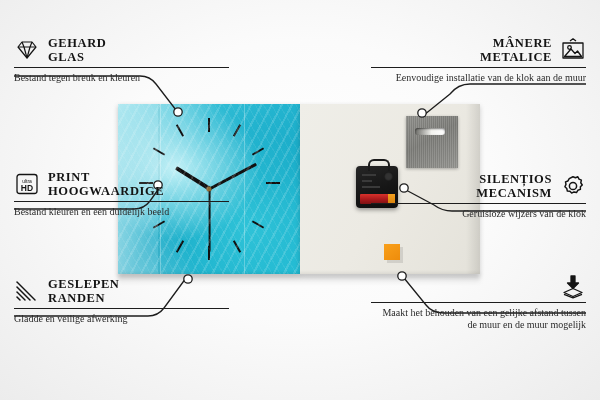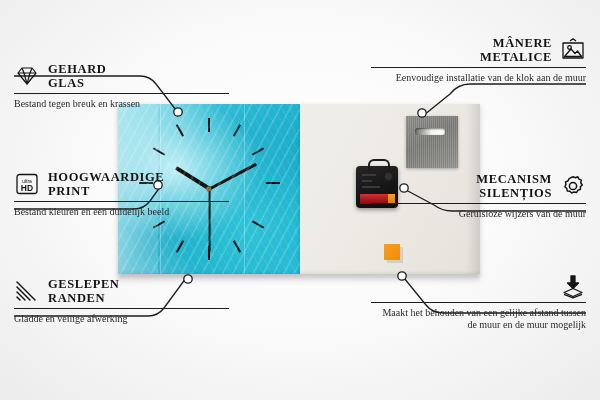--- a/index.html
+++ b/index.html
@@ -187,47 +187,47 @@
     <g fill="#ffffff" stroke="#1d1d1d" stroke-width="1.3">
       <circle cx="178" cy="112" r="4.2"></circle>
       <circle cx="158" cy="185" r="4.2"></circle>
       <circle cx="188" cy="279" r="4.2"></circle>
       <circle cx="422" cy="113" r="4.2"></circle>
       <circle cx="404" cy="188" r="4.2"></circle>
       <circle cx="402" cy="276" r="4.2"></circle>
     </g>
   </svg>
 
-  <div class="callout left" style="left:14px;top:36px;margin-top:26px;">
+  <div class="callout left" style="left:14px;top:36px;">
     <div class="head">
       <svg class="ico" viewBox="0 0 26 24">
         <g fill="none" stroke="#141414" stroke-width="1.2" stroke-linejoin="round">
           <path d="M4,9 L8,4 L18,4 L22,9 L13,20 Z"></path>
           <path d="M4,9 L22,9 M8,4 L10,9 L13,20 M18,4 L16,9 L13,20"></path>
         </g>
       </svg>
       <div class="title">
         <div>GEHARD</div>
         <div>GLAS</div>
       </div>
     </div>
     <div class="rule"></div>
-    <div class="desc">Bestand tegen breuk en krassen</div>
+    <div class="desc">Bestand tegen breuk en kleuren</div>
   </div>
 
   <div class="callout left" style="left:14px;top:170px;">
     <div class="head">
       <svg class="ico" viewBox="0 0 26 24">
         <rect x="3" y="2.5" width="20" height="19" rx="2.5" fill="none" stroke="#141414" stroke-width="1.3"></rect>
         <text x="13" y="10.5" font-family="Liberation Sans, sans-serif" font-size="5" text-anchor="middle" fill="#141414">ultra</text>
         <text x="13" y="18.5" font-family="Liberation Sans, sans-serif" font-size="8.5" font-weight="bold" text-anchor="middle" fill="#141414">HD</text>
       </svg>
       <div class="title">
+        <div>PRINT</div>
         <div>HOOGWAARDIGE</div>
-        <div>PRINT</div>
       </div>
     </div>
     <div class="rule"></div>
     <div class="desc">Bestand kleuren en een duidelijk beeld</div>
   </div>
 
   <div class="callout left" style="left:14px;top:277px;">
     <div class="head">
       <svg class="ico" viewBox="0 0 26 24">
         <g stroke="#141414" stroke-width="1.5" stroke-linecap="round">
@@ -261,34 +261,34 @@
         </g>
       </svg>
     </div>
     <div class="rule"></div>
     <div class="desc">Eenvoudige installatie van de klok aan de muur</div>
   </div>
 
   <div class="callout right" style="left:371px;top:172px;">
     <div class="head">
       <div class="title">
+        <div>SILENȚIOS</div>
         <div>MECANISM</div>
-        <div>SILENȚIOS</div>
       </div>
       <svg class="ico" viewBox="0 0 26 24">
         <g fill="none" stroke="#141414" stroke-width="1.5" stroke-linejoin="round">
           <path d="M13,2.5 l2.6,1.0 l2.4,-1.0 l1.2,2.4 l2.4,1.1 l-0.6,2.6 l1.5,2.3 l-1.9,1.9 l0,2.6 l-2.6,0.9
                    l-1.4,2.3 l-2.5,-0.6 l-2.4,1.2 l-1.8,-1.9 l-2.6,-0.2 l-0.6,-2.6 l-1.9,-1.8 l1.1,-2.4
                    l-0.5,-2.6 l2.5,-0.9 l1.3,-2.3 Z" transform="translate(0.2,0.3) scale(0.98)"></path>
           <circle cx="13" cy="12" r="3.6"></circle>
         </g>
       </svg>
     </div>
     <div class="rule"></div>
-    <div class="desc">Geruisloze wijzers van de muur</div>
+    <div class="desc">Geruisloze wijzers van de klok</div>
   </div>
 
   <div class="callout right" style="left:371px;top:275px;">
     <div class="head">
       <svg class="ico" viewBox="0 0 26 24">
         <g fill="none" stroke="#141414" stroke-width="1.3" stroke-linejoin="round">
           <path d="M11,1 L15,1 L15,8 L18.5,8 L13,13.5 L7.5,8 L11,8 Z" fill="#141414"></path>
           <path d="M13,13.5 L22,17.5 L13,21.5 L4,17.5 Z"></path>
           <path d="M4,20.5 L13,24 L22,20.5" transform="translate(0,-1.2)"></path>
         </g>

